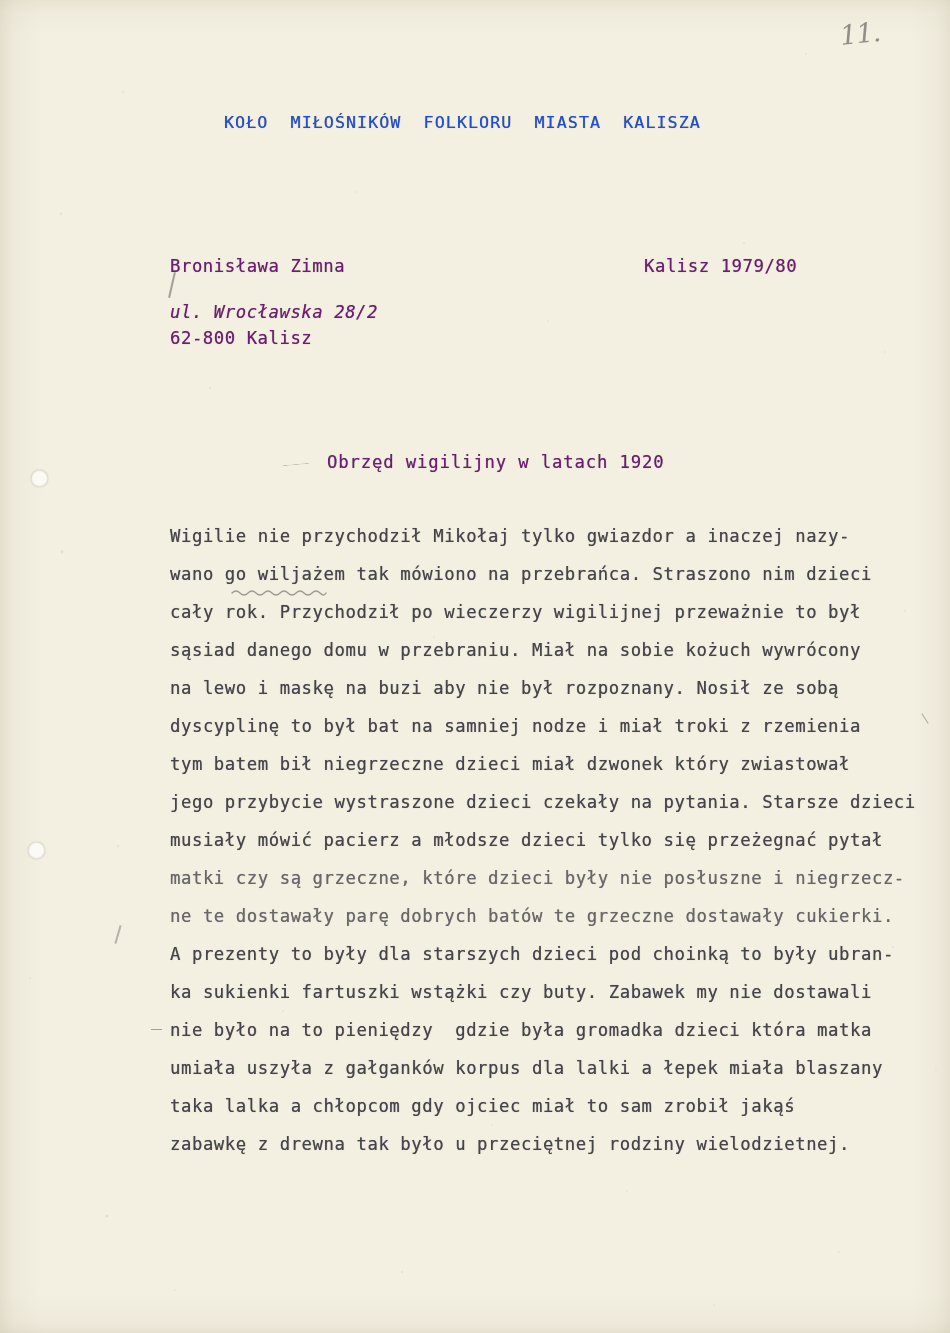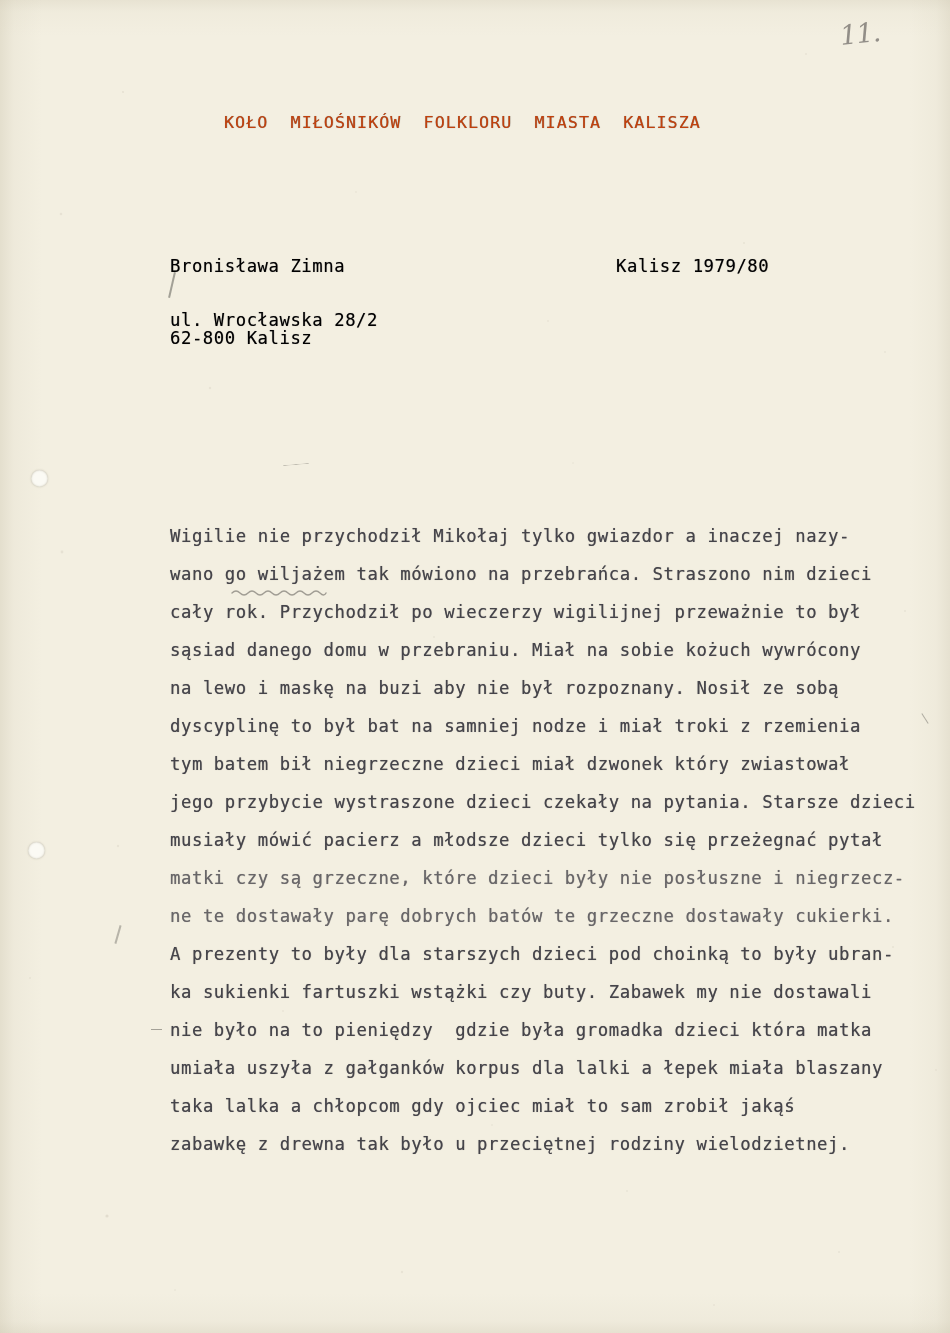--- a/index.html
+++ b/index.html
@@ -60,39 +60,39 @@
   #hole-top  { left: 31px; top: 470px; }
   #hole-bot  { left: 28px; top: 842px; }
 
   
   .tw {
     position: absolute;
     white-space: pre;
     font-family: "DejaVu Sans Mono", monospace;
     font-size: 17.2px;
     letter-spacing: 0.6px;
-    color: #000000;
+    color: #701a75;
     text-shadow:
       0 0 0.7px rgba(60,58,66,0.55),
       0.4px 0.2px 0.6px rgba(90,86,80,0.28);
   }
 
   .tw.heading {
     font-size: 16.6px;
     letter-spacing: 1.1px;
-    color: #c2410c;
+    color: #1d4ed8;
   }
 
   #header-block { left: 224px; top: 113px; }
   #header-line2 { left: 288px; top: 154px; }
 
   #addr-name   { left: 170px; top: 256px; }
-  #addr-street { left: 170px; top: 310px; }
+  #addr-street { left: 170px; top: 302px; font-style: italic; }
   #addr-city   { left: 170px; top: 328px; }
-  #date-line   { left: 616px; top: 256px; }
+  #date-line   { left: 644px; top: 256px; }
 
   #doc-title   { left: 327px; top: 452px; font-size: 17.2px; letter-spacing: .9px; }
 
   #body {
     position: absolute;
     left: 170px;
     top: 526px;
     width: 790px;
   }
   #body .line {
@@ -239,20 +239,21 @@
   <div class="tw heading" id="header-block">KOŁO  MIŁOŚNIKÓW  FOLKLORU  MIASTA  KALISZA</div>
 
   <div class="tw" id="addr-name">Bronisława Zimna</div>
   <div class="tw" id="addr-street">ul. Wrocławska 28/2</div>
   <div class="tw" id="addr-city">62-800 Kalisz</div>
   <div id="name-slash"></div>
 
   <div class="tw" id="date-line">Kalisz 1979/80</div>
 
   <div id="title-dash"></div>
+  <div class="tw" id="doc-title">Obrzęd wigilijny w latach 1920</div>
 
   <div id="body">
       <span class="line">Wigilie nie przychodził Mikołaj tylko gwiazdor a inaczej nazy-</span>
       <span class="line">wano go wiljażem tak mówiono na przebrańca. Straszono nim dzieci</span>
       <span class="line">cały rok. Przychodził po wieczerzy wigilijnej przeważnie to był</span>
       <span class="line">sąsiad danego domu w przebraniu. Miał na sobie kożuch wywrócony</span>
       <span class="line">na lewo i maskę na buzi aby nie był rozpoznany. Nosił ze sobą</span>
       <span class="line">dyscyplinę to był bat na samniej nodze i miał troki z rzemienia</span>
       <span class="line">tym batem bił niegrzeczne dzieci miał dzwonek który zwiastował</span>
       <span class="line">jego przybycie wystraszone dzieci czekały na pytania. Starsze dzieci</span>

